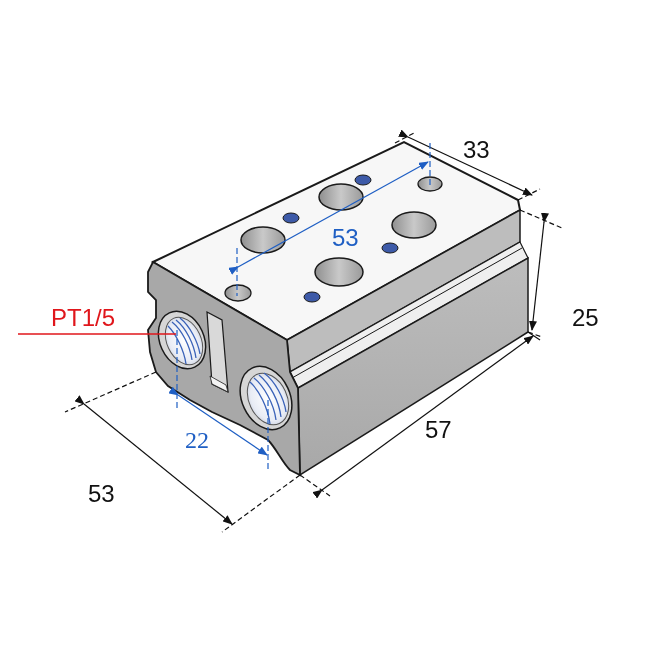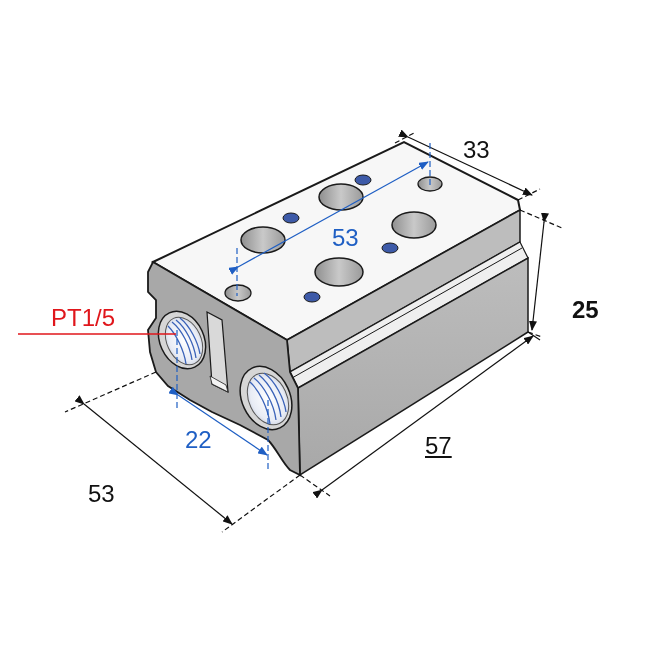--- a/index.html
+++ b/index.html
@@ -131,19 +131,19 @@
         <line x1="237" y1="248" x2="237" y2="296" stroke-dasharray="6,3"></line>
         <line x1="430" y1="143" x2="430" y2="186" stroke-dasharray="6,3"></line>
         <line x1="238" y1="267" x2="428" y2="162" marker-start="url(#arrBlue)" marker-end="url(#arrBlue)"></line>
       </g>
 
       <line x1="18" y1="334" x2="176" y2="334" stroke="#e0161b" stroke-width="1.3"></line>
     </g>
   </svg>
 
   <div class="lbl lbl-black" style="left:463px; top:138px;">33</div>
-  <div class="lbl lbl-black" style="left:572px; top:298px;font-weight:bold;">25</div>
-  <div class="lbl lbl-black" style="left:425px; top:434px;text-decoration:underline;">57</div>
+  <div class="lbl lbl-black" style="left:572px; top:306px;">25</div>
+  <div class="lbl lbl-black" style="left:425px; top:418px;">57</div>
   <div class="lbl lbl-black" style="left:88px; top:482px;">53</div>
-  <div class="lbl lbl-blue" style="left:185px; top:428px;">22</div>
+  <div class="lbl lbl-blue" style="left:185px; top:428px;font-family:Liberation Serif, serif;">22</div>
   <div class="lbl lbl-blue" style="left:332px; top:226px;">53</div>
   <div class="lbl lbl-red" style="left:51px; top:306px;">PT1/5</div>
 </div>
 
 </body></html>

